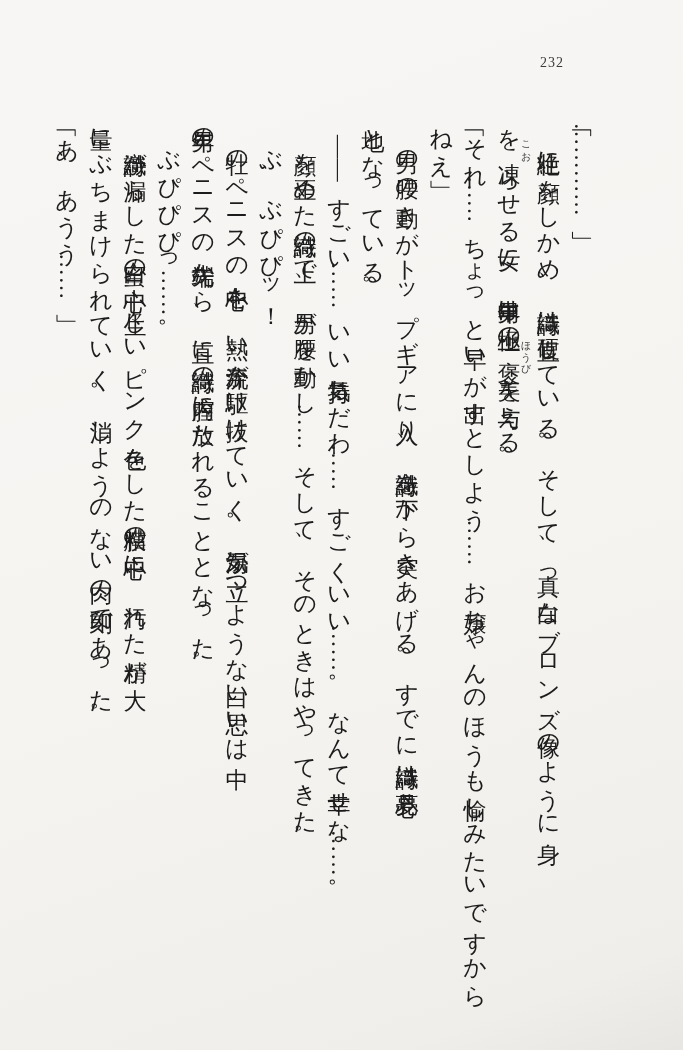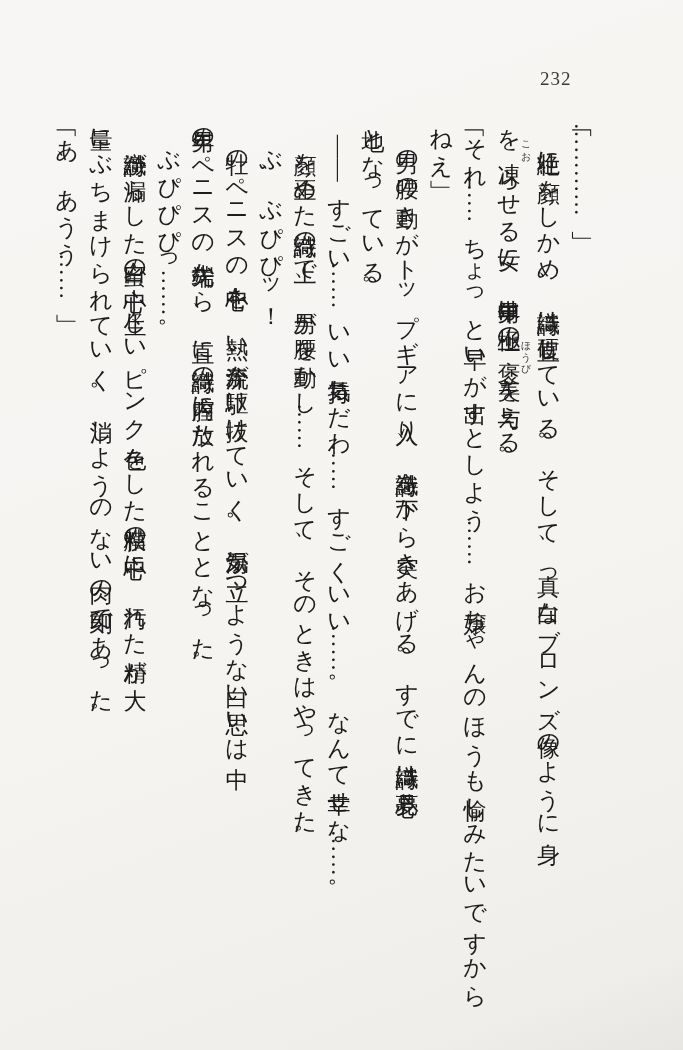--- a/index.html
+++ b/index.html
@@ -16,22 +16,22 @@
   body {
     position: relative;
     background: linear-gradient(160deg, #f7f6f4 0%, var(--paper) 55%, #efeeea 92%, #e7e6e2 100%);
     overflow: hidden;
   }
   .page {
     position: absolute; inset: 0;
   }
   .page-number {
     position: absolute;
-    left: 540px; top: 68px;
-    font-size: 19px;
+    left: 540px; top: 55px;
+    font-size: 14px;
     letter-spacing: 1px;
     color: var(--ink-soft);
   }
   .text-block {
     position: absolute;
     top: 112px;
     right: 84px;
     height: 900px;
     writing-mode: vertical-rl;
     text-orientation: mixed;

